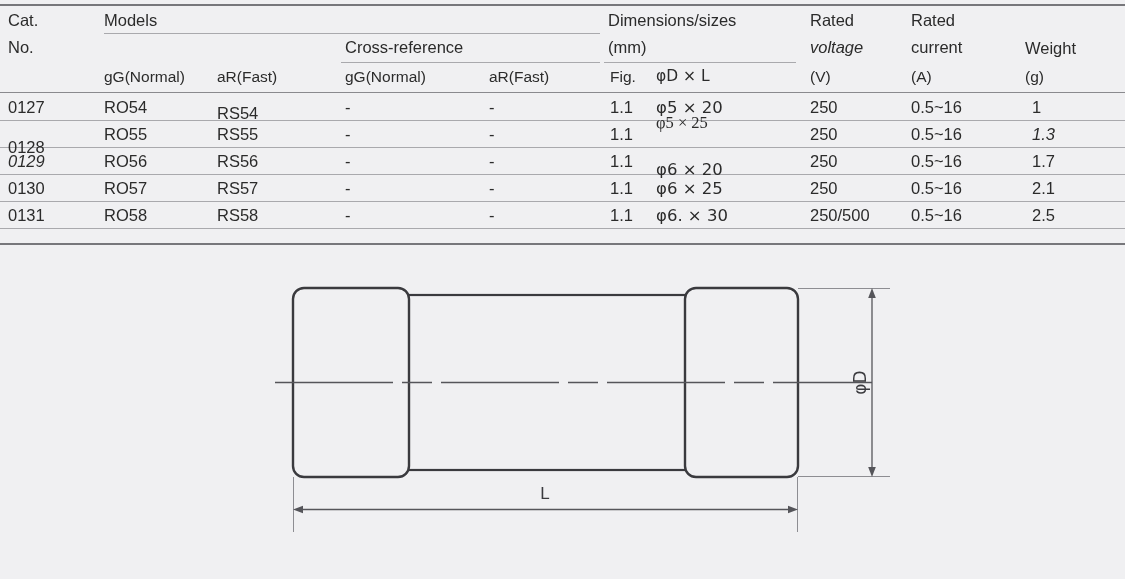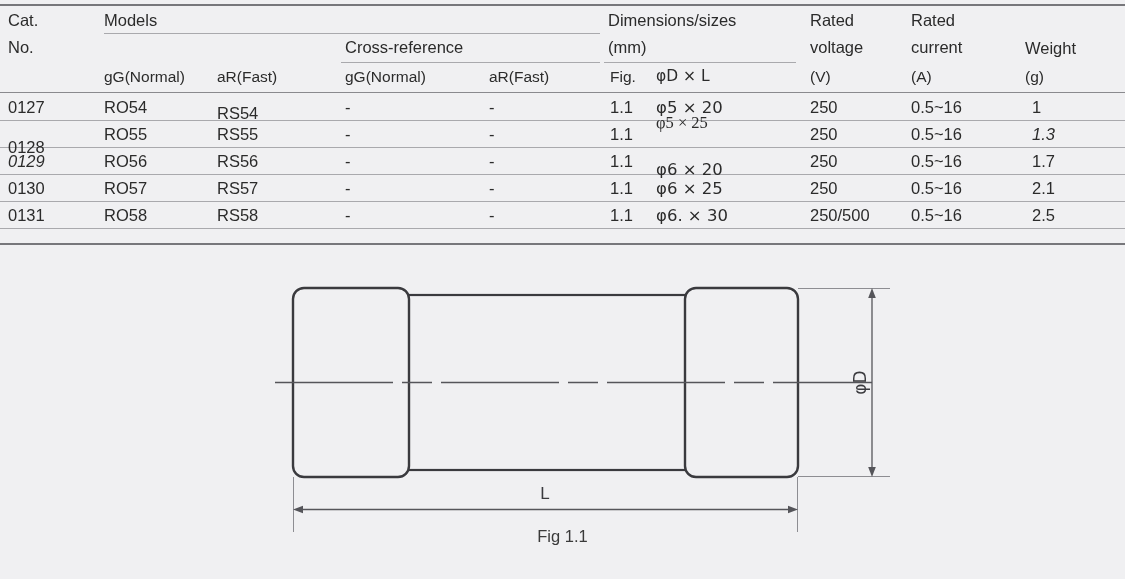--- a/index.html
+++ b/index.html
@@ -94,21 +94,21 @@
   <div class="cell hdr c-cat" style="top:11px;">Cat.</div>
   <div class="cell hdr c-gg" style="top:11px;">Models</div>
   <div class="cell hdr" style="left:608px; top:11px;">Dimensions/sizes</div>
   <div class="cell hdr" style="left:810px; top:11px;">Rated</div>
   <div class="cell hdr" style="left:911px; top:11px;">Rated</div>
   <div class="cell hdr" style="left:1025px; top:11px;margin-top:28px;">Weight</div>
 
   <div class="cell hdr c-cat" style="top:38px;">No.</div>
   <div class="cell hdr" style="left:345px; top:38px;">Cross-reference</div>
   <div class="cell hdr" style="left:608px; top:38px;">(mm)</div>
-  <div class="cell hdr" style="left:810px; top:38px;">voltage</div>
+  <div class="cell hdr" style="left:810px; top:38px;font-style:italic;">voltage</div>
   <div class="cell hdr" style="left:911px; top:38px;">current</div>
 
   <div class="cell sub c-gg" style="top:67px;">gG(Normal)</div>
   <div class="cell sub" style="left:217px; top:67px;">aR(Fast)</div>
   <div class="cell sub" style="left:345px; top:67px;">gG(Normal)</div>
   <div class="cell sub" style="left:489px; top:67px;">aR(Fast)</div>
   <div class="cell sub" style="left:610px; top:67px;">Fig.</div>
   <div class="cell sub phi" style="left:656px; top:67px;">φD × L</div>
   <div class="cell sub" style="left:810px; top:67px;">(V)</div>
   <div class="cell sub" style="left:911px; top:67px;">(A)</div>
@@ -198,14 +198,13 @@
     <line x1="797.5" y1="215" x2="797.5" y2="270" stroke="#8d8d92" stroke-width="1"></line>
 
     <g>
       <line x1="299" y1="247.5" x2="792" y2="247.5" stroke="#55555a" stroke-width="1.3"></line>
       <polygon points="293,247.5 303,243.7 303,251.3" fill="#55555a"></polygon>
       <polygon points="798,247.5 788,243.7 788,251.3" fill="#55555a"></polygon>
     </g>
     <text x="545" y="237" text-anchor="middle" font-family="Liberation Sans, sans-serif" font-size="17" fill="#3a3a3e">L</text>
   </svg>
 
-  <div class="fig-caption">Fig 1.1</div>
 </div>
 
 </body></html>

